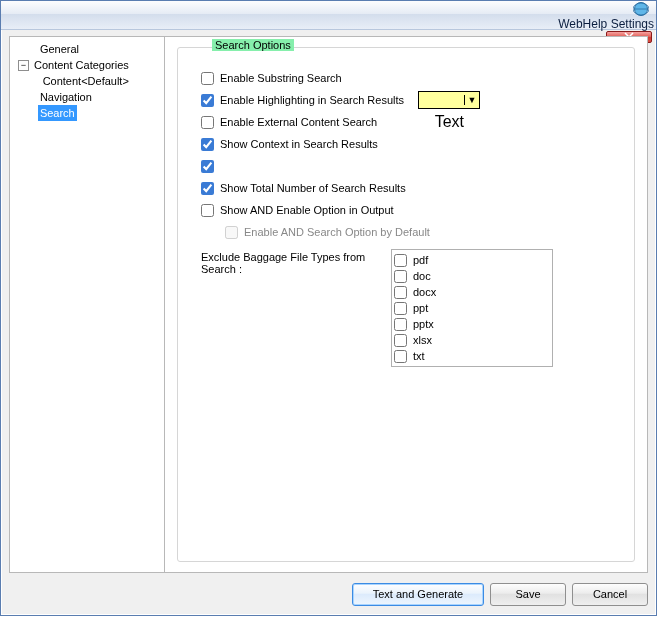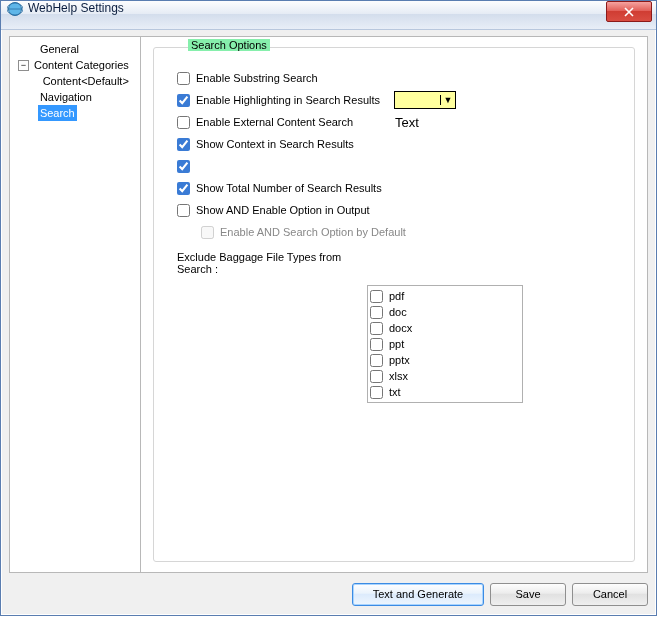--- a/index.html
+++ b/index.html
@@ -1,46 +1,46 @@
 <!DOCTYPE html>
 <html><head>
 <meta charset="utf-8">
 <style>
   html,body{margin:0;padding:0;font-family:"Segoe UI",Tahoma,sans-serif;font-size:12px;color:#000;}
   .window{width:657px;height:616px;border:1px solid #5a7db0;background:#f0f0f0;box-shadow:inset 0 0 0 1px #fff;position:relative;box-sizing:border-box;}
-  .titlebar{height:28px;background:linear-gradient(#fdfdfe,#e6ecf5 45%,#d3ddec 46%,#e8eef7);border-bottom:1px solid #b8c7dd;display:flex;align-items:flex-start;padding:0 2px 0 6px;}
+  .titlebar{height:28px;background:linear-gradient(#fdfdfe,#e6ecf5 45%,#d3ddec 46%,#e8eef7);border-bottom:1px solid #b8c7dd;display:flex;align-items:flex-end;padding:0 2px 0 6px;flex-direction:column;}
   .titlebar .icon{width:16px;height:16px;margin-right:5px;}
   .titlebar .title{flex:1;color:#0b1e3f;}
   .close-btn{width:44px;height:19px;border:1px solid #8b1a1a;border-radius:2px;background:linear-gradient(#f5a3a0,#e2615a 45%,#cf3c32 46%,#d94c41);display:flex;align-items:center;justify-content:center;color:#fff;margin-right:2px;}
   .close-btn svg{display:block;}
   .client{position:absolute;top:28px;left:0;right:0;bottom:0;padding:7px 8px 8px 8px;box-sizing:border-box;font-size:11px;}
   .panes{display:flex;height:calc(100% - 34px);}
-  .tree-pane{width:132px;background:#fff;border:1px solid #b8b8b8;box-sizing:border-box;padding:4px 0 0 4px;overflow:hidden;}
+  .tree-pane{width:156px;background:#fff;border:1px solid #b8b8b8;box-sizing:border-box;padding:4px 0 0 4px;overflow:hidden;}
   .tree-pane .row{display:flex;align-items:center;height:16px;line-height:16px;white-space:nowrap;}
   .tree-pane .row.lv1{padding-left:4px;}
   .tree-pane .row.lv2{padding-left:20px;}
   .tree-pane .glines{color:#9c9c9c;font-family:Consolas,monospace;font-size:11px;letter-spacing:0;}
   .tree-pane .expander{width:9px;height:9px;border:1px solid #8e8e8e;background:#fff;display:inline-flex;align-items:center;justify-content:center;font-size:9px;line-height:1;margin-right:3px;color:#000;}
   .tree-pane .sel{background:#3498ff;color:#fff;padding:0 2px;}
   .tree-pane .label{padding:0 2px;}
   .right-pane{flex:1;background:#fff;border:1px solid #b8b8b8;border-left:none;box-sizing:border-box;position:relative;}
   .groupbox{position:absolute;left:12px;top:8px;right:12px;bottom:10px;}
   .groupbox .legend{position:absolute;top:-6px;left:24px;background:#86efac;padding:0 3px;z-index:1;margin-left:11px;}
   .groupbox .frame{position:absolute;inset:0;border:1px solid #d6d6d6;border-radius:3px;top:2px;}
   .opts{position:absolute;left:24px;top:22px;right:14px;}
   .opt-row{display:flex;align-items:center;height:22px;}
   .opt-row.sub{padding-left:24px;color:#888;}
   input.cb{width:13px;height:13px;margin:0 6px 0 0;accent-color:#3a7bd5;flex:0 0 auto;}
   input.cb:disabled{accent-color:#bbb;}
   .hl-combo{margin-left:14px;width:62px;height:18px;border:1px solid #000;background:#ffff9e;display:flex;align-items:center;box-sizing:border-box;}
-  .hl-combo .txt{flex:1;text-align:left;font-size:13px;margin-top:44px;}
+  .hl-combo .txt{flex:1;text-align:right;font-size:16px;margin-top:44px;}
   .hl-combo .dd{width:14px;border-left:1px solid #000;display:flex;align-items:center;justify-content:center;font-size:9px;}
   .exclude-row{display:flex;align-items:flex-start;margin-top:6px;}
   .exclude-label{width:190px;padding-top:2px;}
-  .exclude-list{border:1px solid #b0b0b0;width:150px;background:#fff;padding:2px 2px 2px 2px;margin-top:36px;}
+  .exclude-list{border:1px solid #b0b0b0;width:150px;background:#fff;padding:2px 8px 2px 2px;}
   .exclude-list .it{display:flex;align-items:center;height:16px;}
   .footer{position:absolute;left:8px;right:8px;bottom:8px;height:26px;display:flex;justify-content:flex-end;gap:6px;align-items:center;}
   .btn{height:23px;border:1px solid #8f8f8f;border-radius:3px;background:linear-gradient(#fdfdfd,#ececec 45%,#e0e0e0 46%,#efefef);font-size:11px;min-width:76px;padding:0 10px;}
   .btn.default{border:1px solid #3b8be3;box-shadow:inset 0 0 0 1px #a8d4ff;min-width:132px;background:linear-gradient(#fefeff,#eaf3fc 45%,#dbeafc 46%,#eef6fe);}
 </style>
 </head>
 <body>
 
 <div class="window">
   <div class="titlebar">

